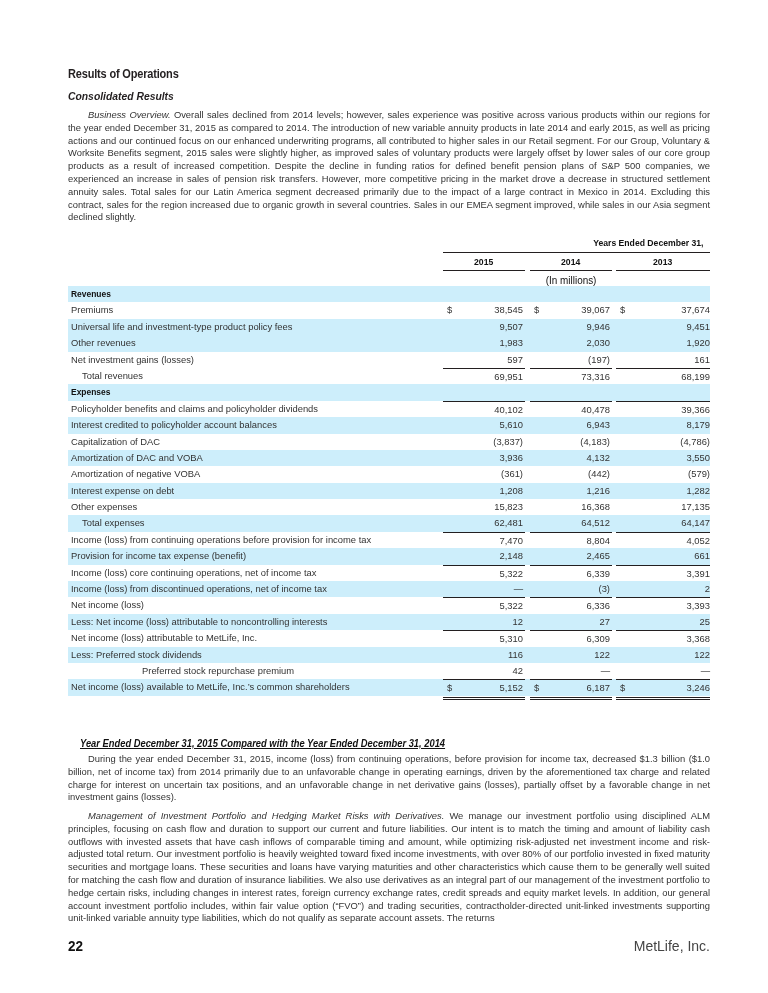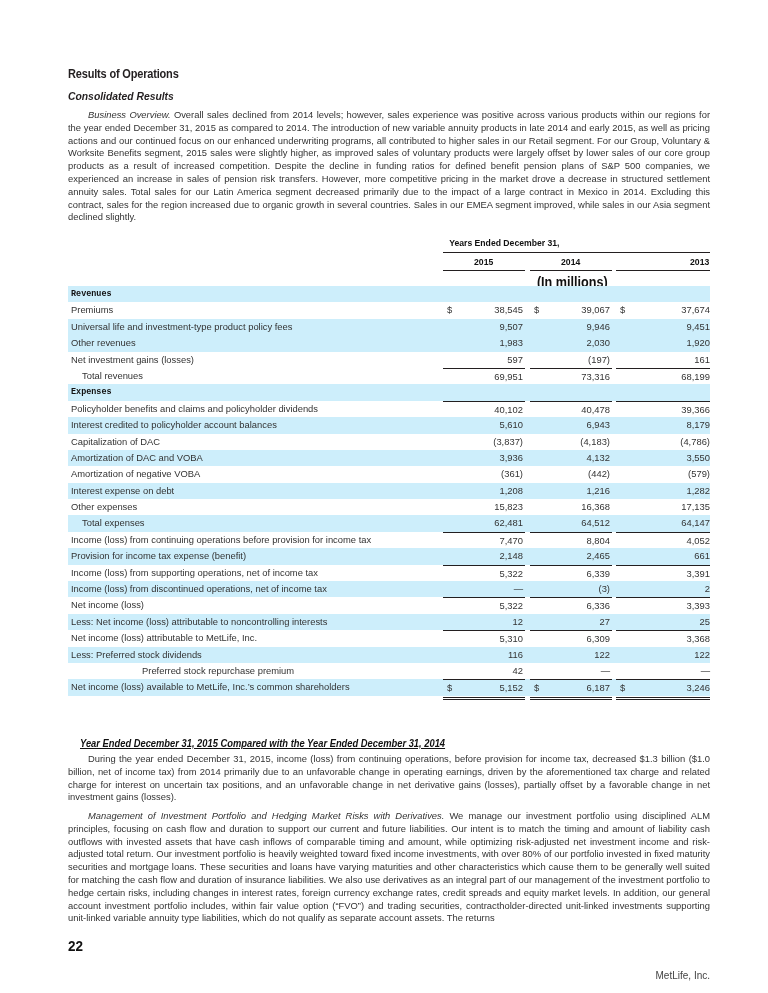--- a/index.html
+++ b/index.html
@@ -24,46 +24,46 @@
     color: #333;
   }
   .para .indent { display: inline-block; width: 20px; }
   .para em { font-style: italic; margin-top: 28px; }
   .p1 { top: 109px; }
 
   
   .tbl { position: absolute; top: 237px; left: 0; width: 642px; font-size: 9.4px; color: #333; }
   .years-header {
     position: absolute; left: 375px; width: 267px; top: 0; height: 15px;
-    text-align: left; font-weight: bold; font-size: 9.6px; color: #111;
+    text-align: right; font-weight: bold; font-size: 9.6px; color: #111;
     border-bottom: 1.5px solid #231f20;
   }
   .years-header span { display:inline-block; transform: scaleX(0.9); }
   .col-head {
     position: absolute; top: 19px; height: 14px; width: 82px;
     text-align: center; font-weight: bold; font-size: 9.6px; color: #111;
     border-bottom: 1.5px solid #231f20;
   }
   .col-head span { display:inline-block; transform: scaleX(0.9); }
-  .c1 { left: 375px; } .c2 { left: 462px; } .c3 { left: 548px; width: 94px; text-align: right; }
+  .c1 { left: 375px; } .c2 { left: 462px; } .c3 { left: 548px; width: 94px; }
   .in-millions {
-    position: absolute; top: 37px; left: 462px; width: 82px; text-align: right;
-    font-weight: bold; font-size: 14px; color: #111;
+    position: absolute; top: 37px; left: 462px; width: 82px; text-align: center;
+    font-weight: normal; font-size: 11px; color: #111;
   }
   .in-millions span { display:inline-block; transform: scaleX(0.9); }
 
   .rows { position: absolute; top: 49px; left: 0; width: 642px; }
   .row {
     position: relative; height: 16.4px; width: 642px;
   }
   .row.shade { background: #cdeefb; }
   .row .label {
     position: absolute; left: 3px; top: 2px; white-space: nowrap;
   }
-  .row .label.bold { font-weight: bold; color: #111; left: 3px; font-family: Liberation Mono, monospace; }
+  .row .label.bold { font-weight: bold; color: #111; left: 3px; }
   .row .label.bold span { display:inline-block; transform: scaleX(0.9); transform-origin: left; }
   .row .label.ind1 { left: 14px; }
   .row .label.ind2 { left: 30px; padding-left: 44px; }
   .cell {
     position: absolute; top: 0; height: 16.4px; width: 82px;
   }
   .cell .dollar { position: absolute; left: 4px; top: 2px; }
   .cell .val { position: absolute; right: 2px; top: 2px; }
   .cell.k1 { left: 375px; } .cell.k2 { left: 462px; } .cell.k3 { left: 548px; width: 94px; }
   .cell.k3 .val { right: 0; }
@@ -77,21 +77,21 @@
     transform: scaleX(0.9); transform-origin: left; white-space: nowrap; color:#111;
   }
   .p2 { top: 753px; }
   .p3 { top: 810px; }
 
   .footer-num {
     position: absolute; top: 937px; left: 0; font-weight: bold; font-size: 15px;
     transform: scaleX(0.9); transform-origin: left; color:#111;
   }
   .footer-co {
-    position: absolute; top: 970px; right: 0; font-size: 10px; color: #444;
+    position: absolute; top: 938px; right: 0; font-size: 14px; color: #444;
   }
 </style>
 </head>
 <body>
 
 <div class="page">
   <div class="h1">Results of Operations</div>
   <div class="h2">Consolidated Results</div>
 
   <div class="para p1"><span class="indent"></span><em>Business Overview.</em><span> Overall sales declined from 2014 levels; however, sales experience was positive across various products within our regions for the year ended December 31, 2015 as compared to 2014. The introduction of new variable annuity products in late 2014 and early 2015, as well as pricing actions and our continued focus on our enhanced underwriting programs, all contributed to higher sales in our Retail segment. For our Group, Voluntary &amp; Worksite Benefits segment, 2015 sales were slightly higher, as improved sales of voluntary products were largely offset by lower sales of our core group products as a result of increased competition. Despite the decline in funding ratios for defined benefit pension plans of S&amp;P 500 companies, we experienced an increase in sales of pension risk transfers. However, more competitive pricing in the market drove a decrease in structured settlement annuity sales. Total sales for our Latin America segment decreased primarily due to the impact of a large contract in Mexico in 2014. Excluding this contract, sales for the region increased due to organic growth in several countries. Sales in our EMEA segment improved, while sales in our Asia segment declined slightly.</span></div>
@@ -287,21 +287,21 @@
             <span class="val">2,148</span>
           </div>
           <div class="cell k2">
             <span class="val">2,465</span>
           </div>
           <div class="cell k3">
             <span class="val">661</span>
           </div>
         </div>
         <div class="row">
-          <div class="label"><span>Income (loss) from supporting operations, net of income tax</span></div>
+          <div class="label"><span>Income (loss) core continuing operations, net of income tax</span></div>
           <div class="cell k1 top-line">
             <span class="val">5,322</span>
           </div>
           <div class="cell k2 top-line">
             <span class="val">6,339</span>
           </div>
           <div class="cell k3 top-line">
             <span class="val">3,391</span>
           </div>
         </div>

